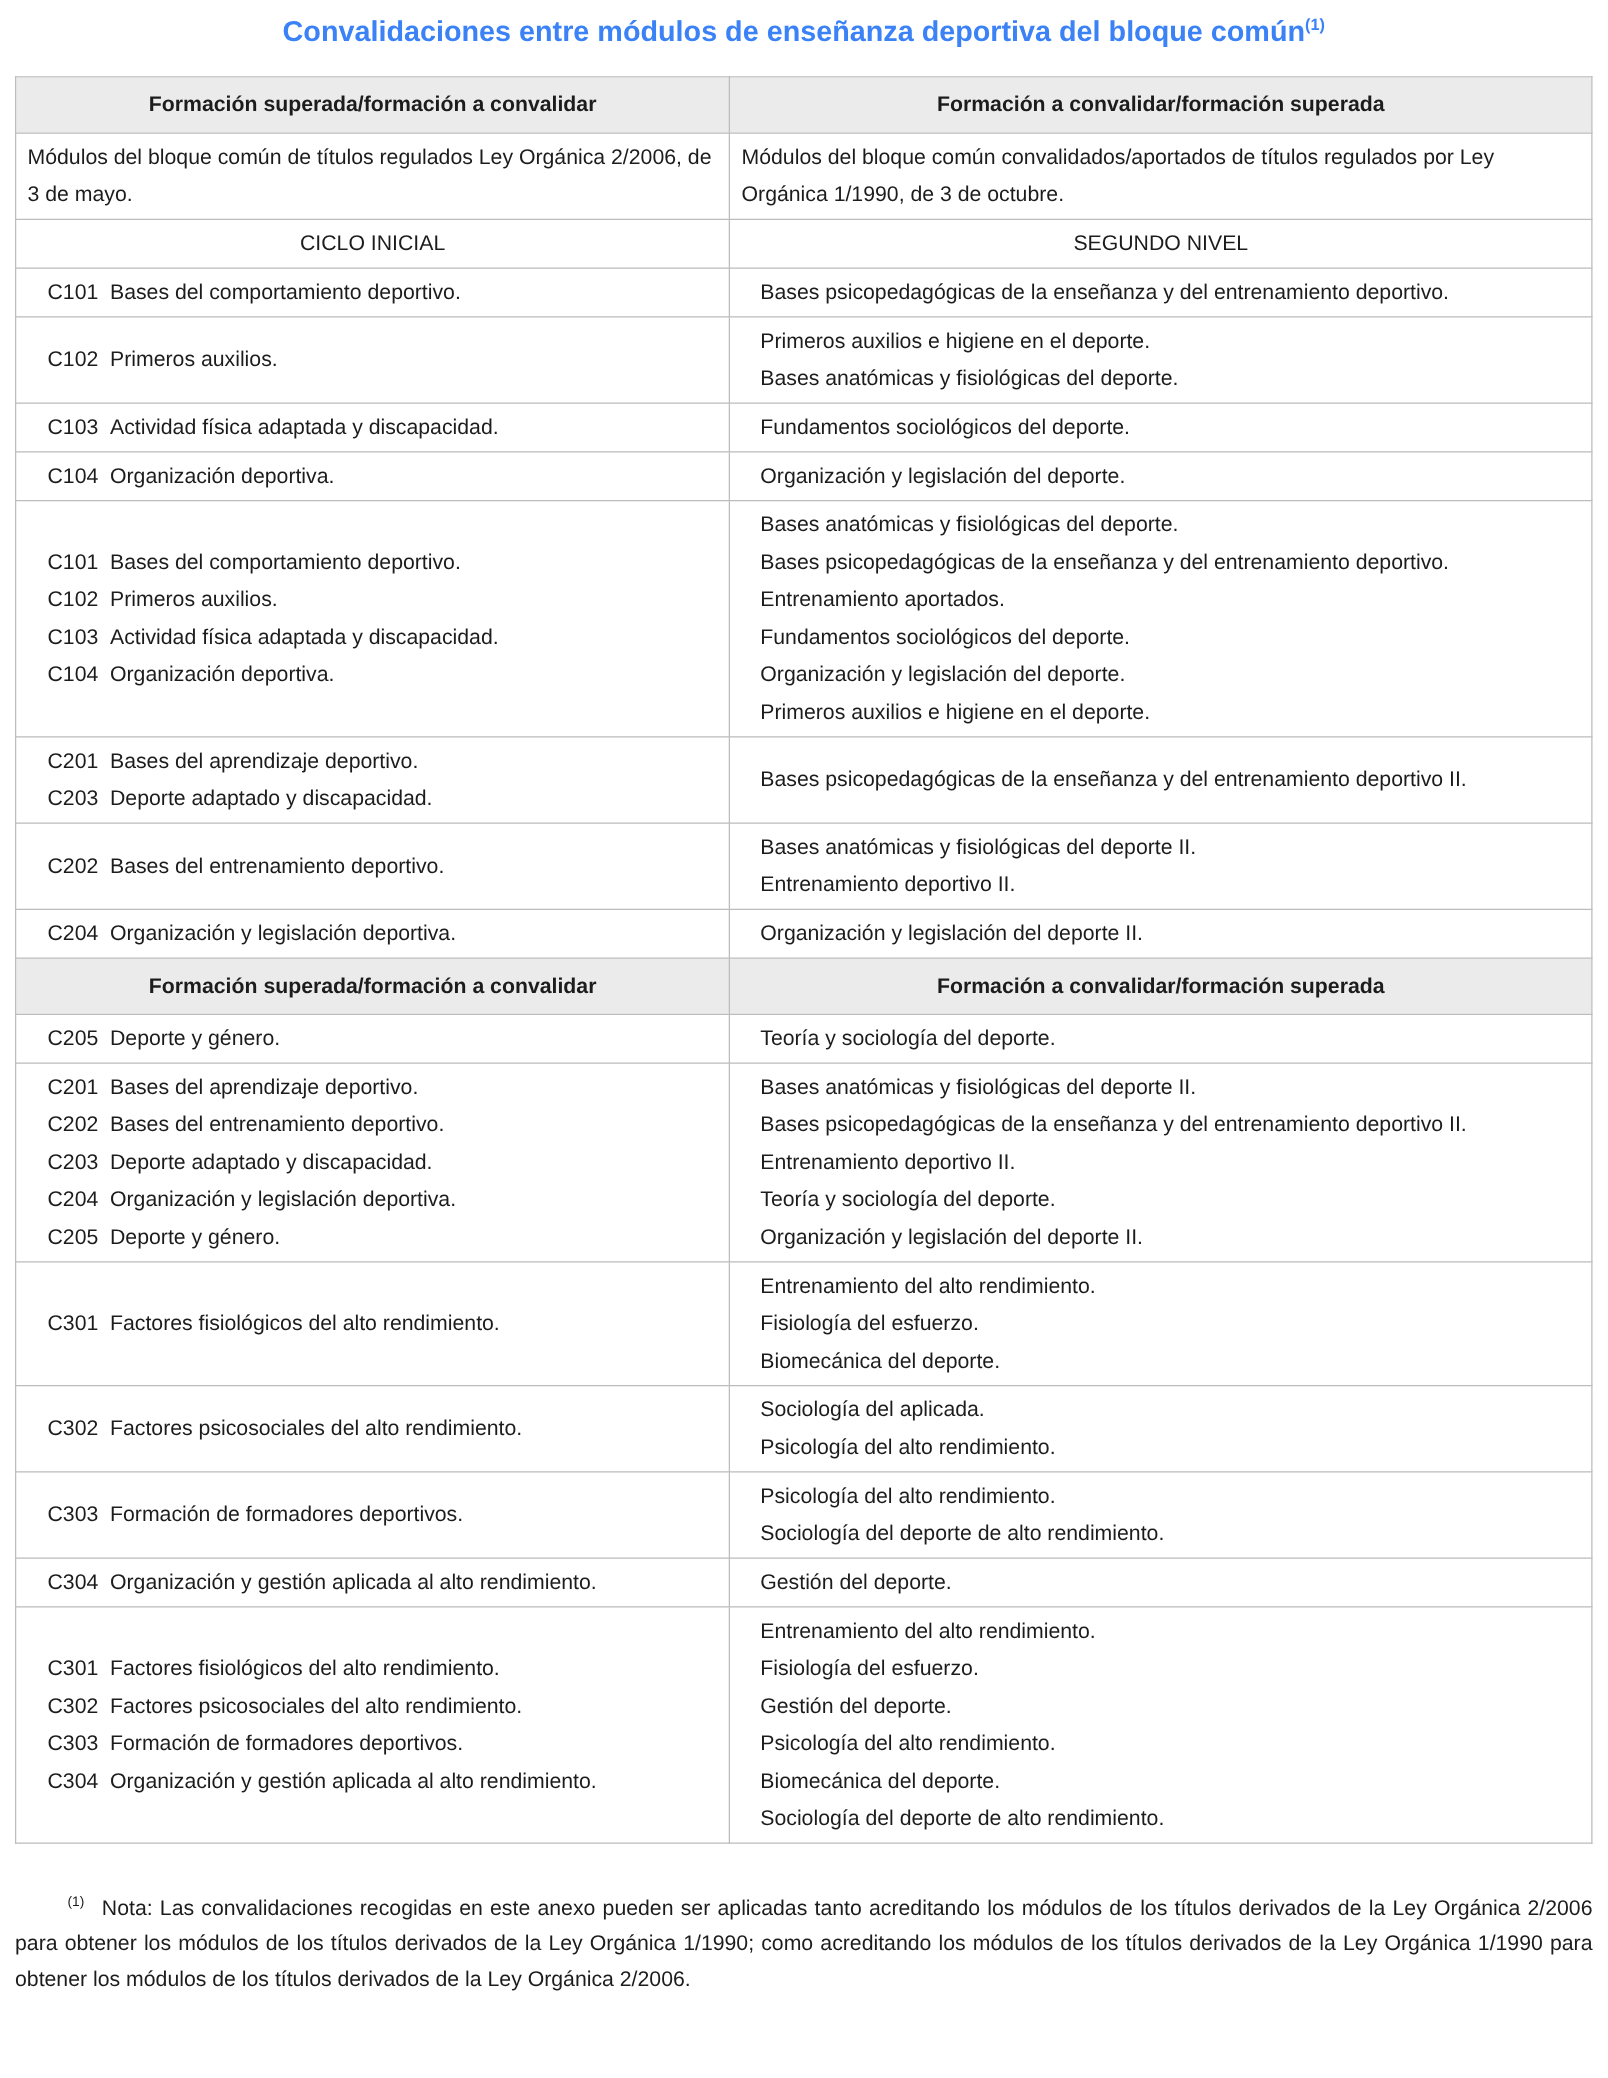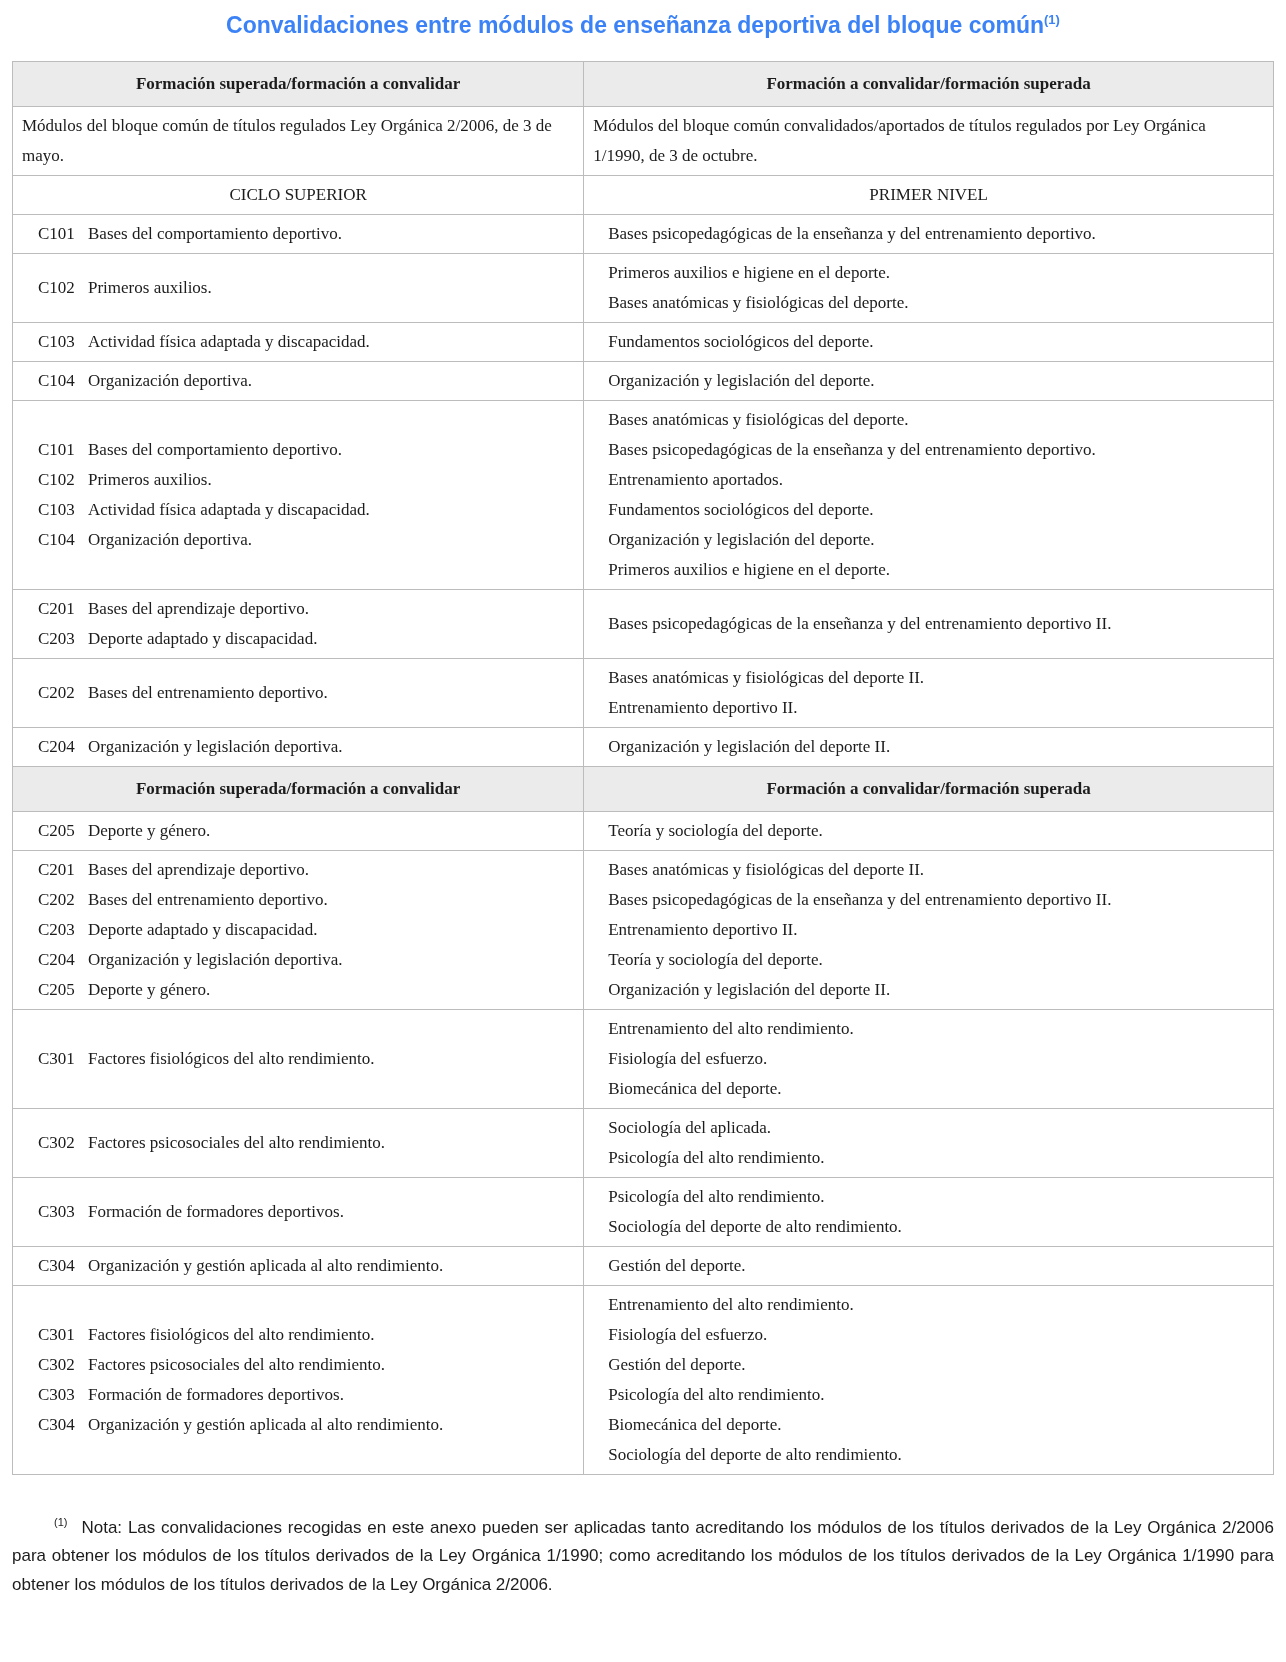--- a/index.html
+++ b/index.html
@@ -19,21 +19,20 @@
     color: #3b82f6;
     margin: 2px 0 21px 0;
     line-height: 1.2;
   }
   .title sup { font-size: 13px; font-weight: 700; }
 
   table.conval {
     width: 100%;
     border-collapse: collapse;
     table-layout: fixed;
-    font-family: Liberation Serif, serif;
   }
   td {
     border: 1px solid #bcbcbc;
     font-size: 17px;
     line-height: 30px;
     vertical-align: middle;
     padding: 4px 10px;
     overflow: hidden;
   }
   tr.row-header td {
@@ -74,22 +73,22 @@
     <tbody id="table-body">
         <tr class="row-header">
           <td>Formación superada/formación a convalidar</td>
           <td>Formación a convalidar/formación superada</td>
         </tr>
         <tr class="row-intro">
           <td>Módulos del bloque común de títulos regulados Ley Orgánica 2/2006, de 3 de mayo.</td>
           <td>Módulos del bloque común convalidados/aportados de títulos regulados por Ley Orgánica 1/1990, de 3 de octubre.</td>
         </tr>
         <tr class="row-section">
-          <td>CICLO SUPERIOR</td>
-          <td>PRIMER NIVEL</td>
+          <td>CICLO INICIAL</td>
+          <td>SEGUNDO NIVEL</td>
         </tr>
         <tr class="row-data">
           <td class="data-left">
             <div class="module-line"><span class="module-code">C101</span><span>Bases del comportamiento deportivo.</span></div>
           </td>
           <td class="data-right">
             <div class="equivalence-line">Bases psicopedagógicas de la enseñanza y del entrenamiento deportivo.</div>
           </td>
         </tr>
         <tr class="row-data">

